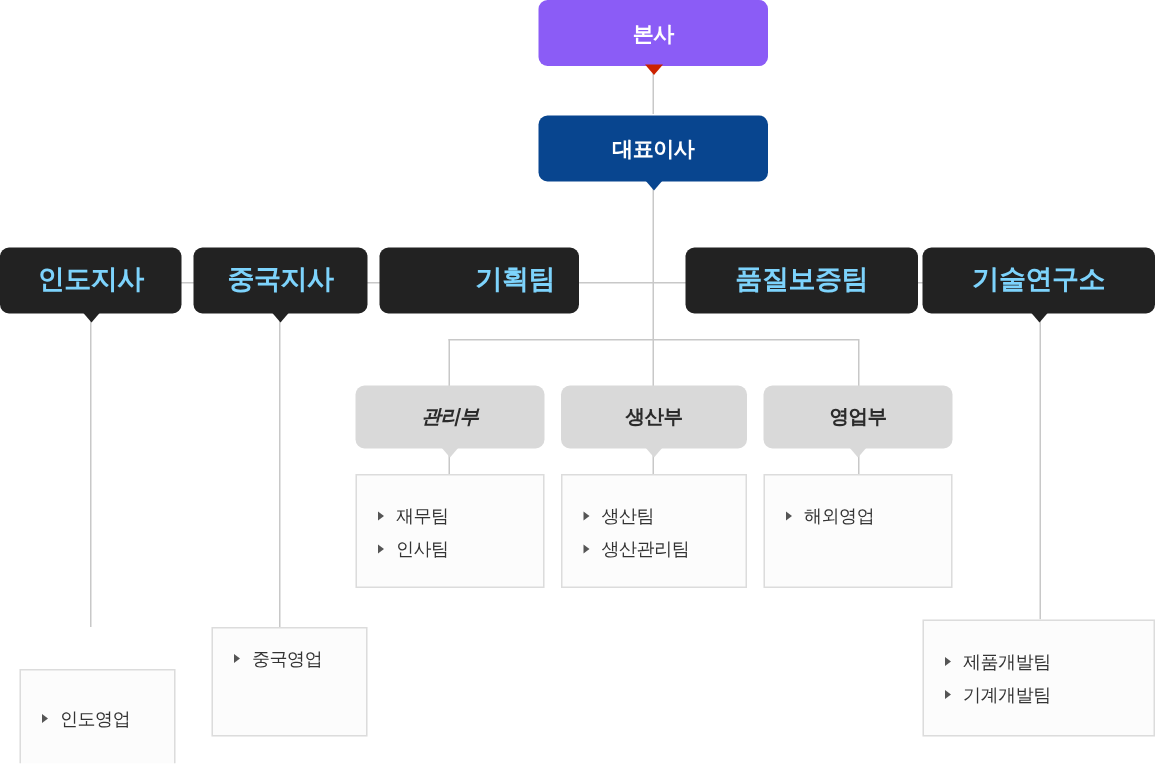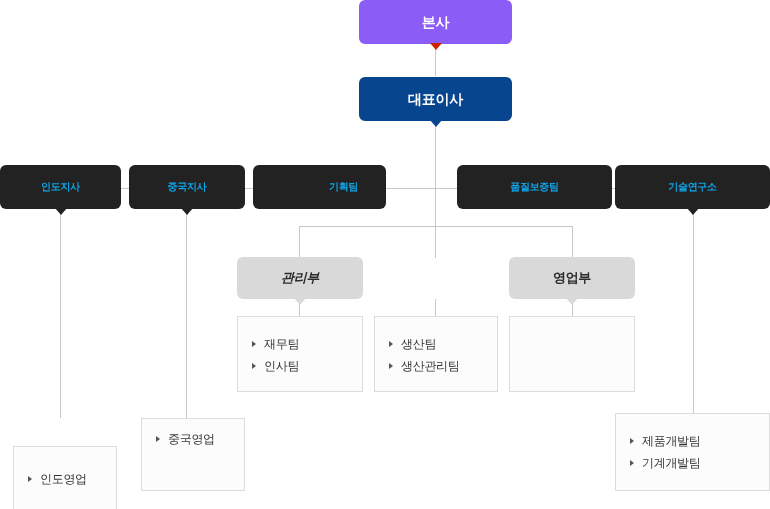--- a/index.html
+++ b/index.html
@@ -77,22 +77,22 @@
     color: #ffffff;
     font-size: 14px;
     font-weight: bold;
   }
   .node.ceo .notch { border-top: 7px solid #08458f; }
 
   
   .node.dark {
     background: #222222;
     border-radius: 6px;
-    color: #0ea5e9;
-    font-size: 10px;
+    color: #7dd3fc;
+    font-size: 18px;
     font-weight: bold;
   }
   .node.dark .notch { border-top: 7px solid #222222; }
 
   
   .node.gray {
     background: #d9d9d9;
     border-radius: 6px;
     color: #2b2b2b;
     font-size: 13px;
@@ -188,20 +188,24 @@
   <div class="node dark" style="left:615px; top:165px; width:155px; height:44px;">
     <span class="node-label">기술연구소</span>
     <span class="notch"></span>
   </div>
 
   <div class="node gray" style="left:237px; top:257px; width:126px; height:42px;font-style:italic;">
     <span class="node-label">관리부</span>
     <span class="notch"></span>
   </div>
 
+  <div class="node gray" style="left:374px; top:257px; width:124px; height:42px;">
+    <span class="node-label">생산부</span>
+    <span class="notch"></span>
+  </div>
 
   <div class="node gray" style="left:509px; top:257px; width:126px; height:42px;">
     <span class="node-label">영업부</span>
     <span class="notch"></span>
   </div>
 
   <div class="panel" style="left:237px; top:316px; width:126px; height:76px;">
     <span class="panel-item">
       <span class="bullet"></span>
       <span>재무팀</span>
@@ -217,20 +221,24 @@
       <span class="bullet"></span>
       <span>생산팀</span>
     </span>
     <span class="panel-item">
       <span class="bullet"></span>
       <span>생산관리팀</span>
     </span>
   </div>
 
   <div class="panel" style="left:509px; top:316px; width:126px; height:76px;">
+    <span class="panel-item">
+      <span class="bullet"></span>
+      <span>해외영업</span>
+    </span>
   </div>
 
   <div class="panel" style="left:13px; top:418px; width:104px; height:73px; padding-top:21px;margin-top:28px;">
     <span class="panel-item">
       <span class="bullet"></span>
       <span>인도영업</span>
     </span>
   </div>
 
   <div class="panel" style="left:141px; top:418px; width:104px; height:73px; padding-top:9px;">

